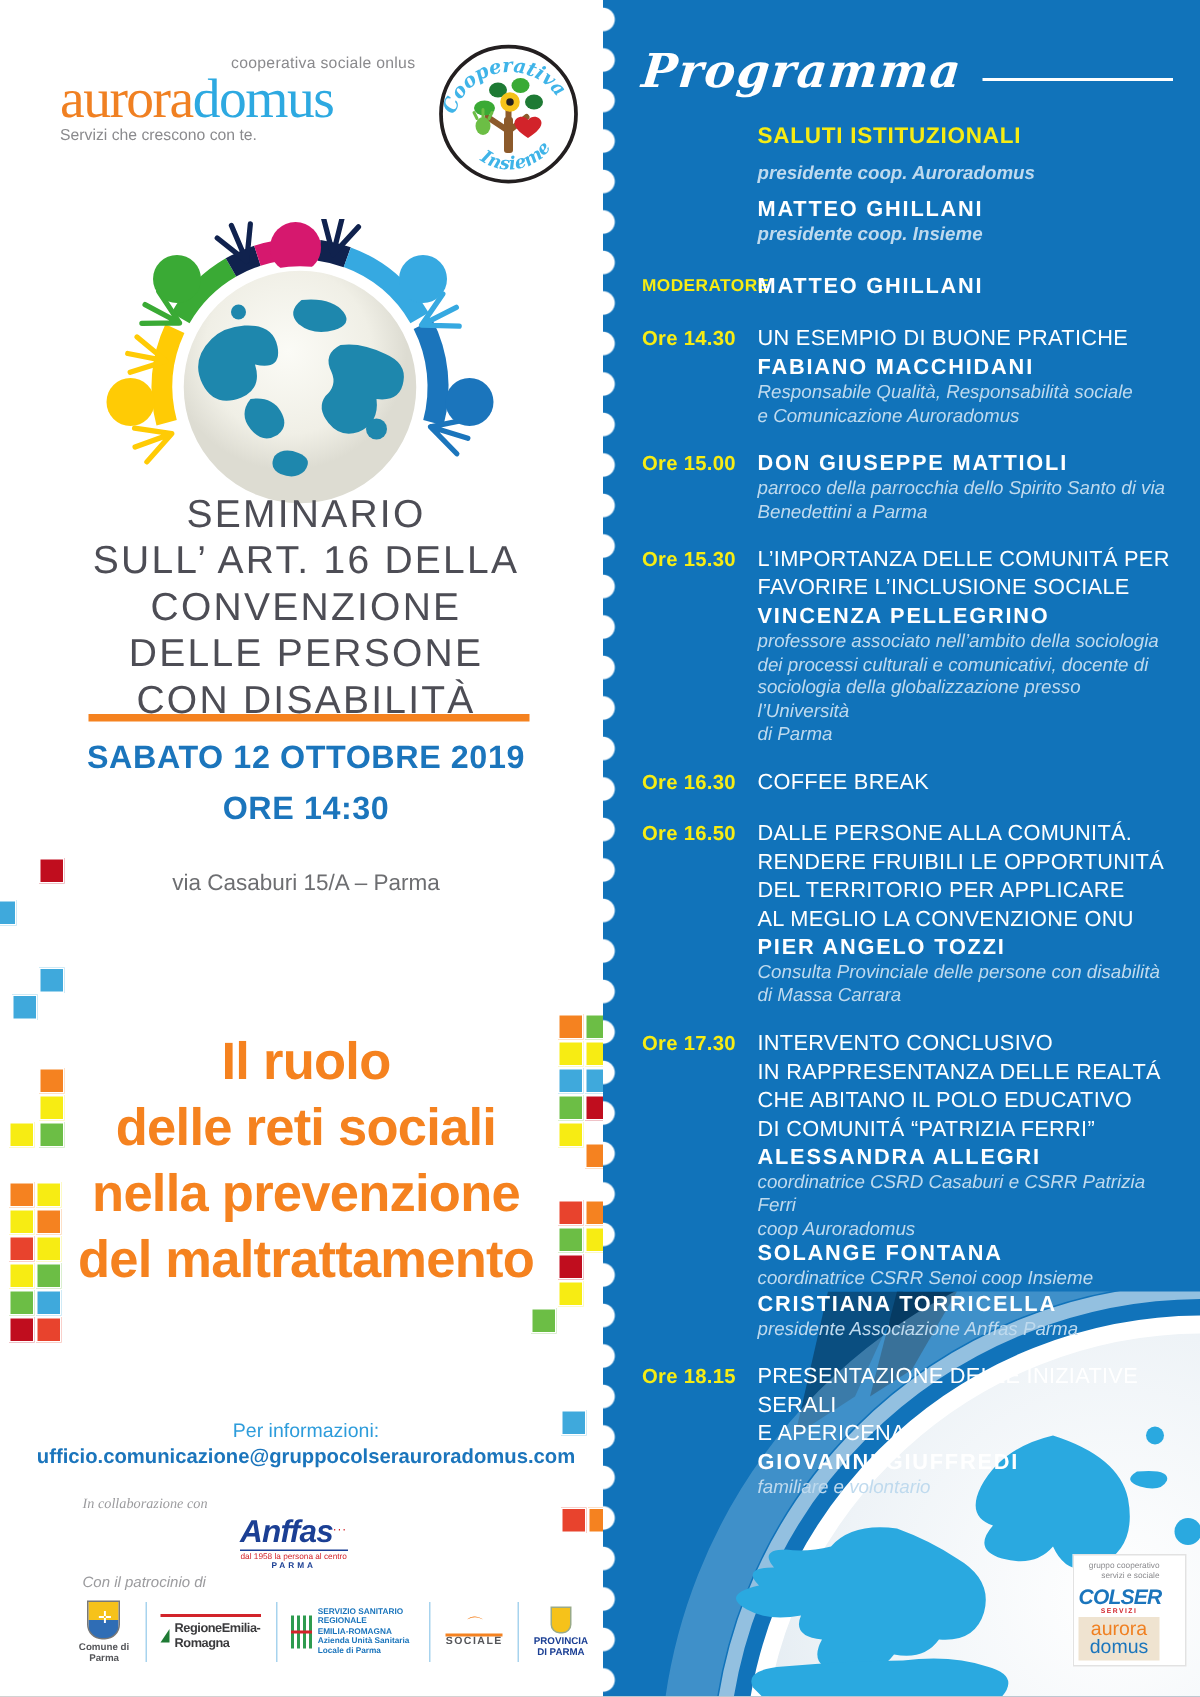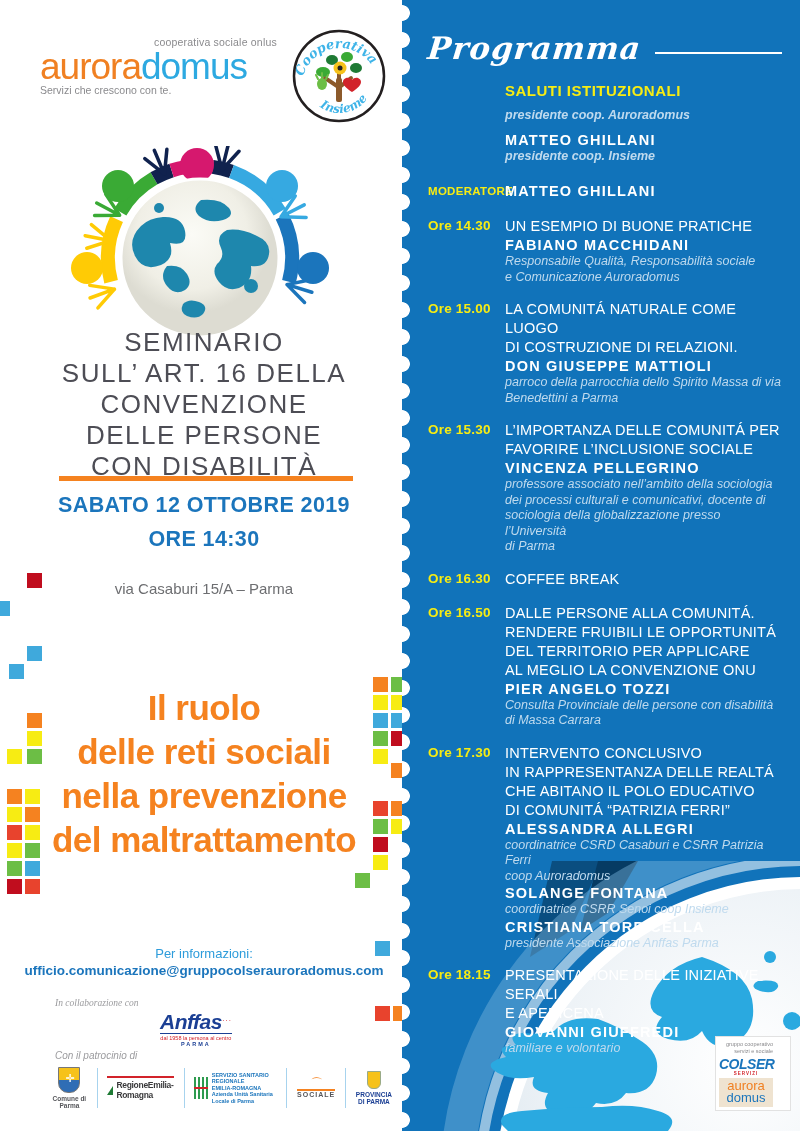--- a/index.html
+++ b/index.html
@@ -4,21 +4,21 @@
 <style>
   * { margin:0; padding:0; box-sizing:border-box; }
   body { background:#888; font-family:"Liberation Sans", sans-serif; }
   .poster { position:relative; width:800px; height:1131px; background:#ffffff; margin:0 auto; overflow:hidden; }
 
   
   .left-col { position:absolute; left:0; top:0; width:408px; height:984px; background:#fff; }
 
   .logo-block { position:absolute; left:40px; top:36px; }
   .logo-top { font-size:10.5px; color:#8a8a8d; letter-spacing:.2px; margin-left:114px; }
-  .logo-main { font-size:37px; line-height:38px; letter-spacing:-1px; font-weight:400; }
+  .logo-main { font-size:37px; line-height:38px; letter-spacing:-1px; font-weight:400;font-family:Liberation Serif, serif; }
   .logo-main .aurora { color:#f08022; }
   .logo-main .domus { color:#2da9e1; }
   .logo-tag { font-size:10.5px; color:#8a8a8d; margin-top:-2px; }
 
   .badge { position:absolute; left:291px; top:28px; width:96px; height:96px; }
 
   .globe-art { position:absolute; left:55px; top:146px; width:300px; height:192px; }
 
   .seminar-title { position:absolute; left:0; top:327px; width:408px; text-align:center;
     color:#4d4d55; font-size:26px; line-height:31px; letter-spacing:1.5px; font-weight:500;
@@ -382,25 +382,23 @@
             <div class="sname">FABIANO MACCHIDANI</div>
             <div class="srole">Responsabile Qualità, Responsabilità sociale
 e Comunicazione Auroradomus</div>
           </div>
         </div>
       </div>
 
       <div class="row">
         <div class="time">Ore 15.00</div>
         <div class="content">
-          <div class="ptitle">LA COMUNITÁ NATURALE COME LUOGO
-DI COSTRUZIONE DI RELAZIONI.</div>
           <div class="speaker" style="margin-top:0">
             <div class="sname">DON GIUSEPPE MATTIOLI</div>
-            <div class="srole">parroco della parrocchia dello Spirito Massa di via
+            <div class="srole">parroco della parrocchia dello Spirito Santo di via
 Benedettini a Parma</div>
           </div>
         </div>
       </div>
 
       <div class="row">
         <div class="time">Ore 15.30</div>
         <div class="content">
           <div class="ptitle">L’IMPORTANZA DELLE COMUNITÁ PER
 FAVORIRE  L’INCLUSIONE SOCIALE</div>

